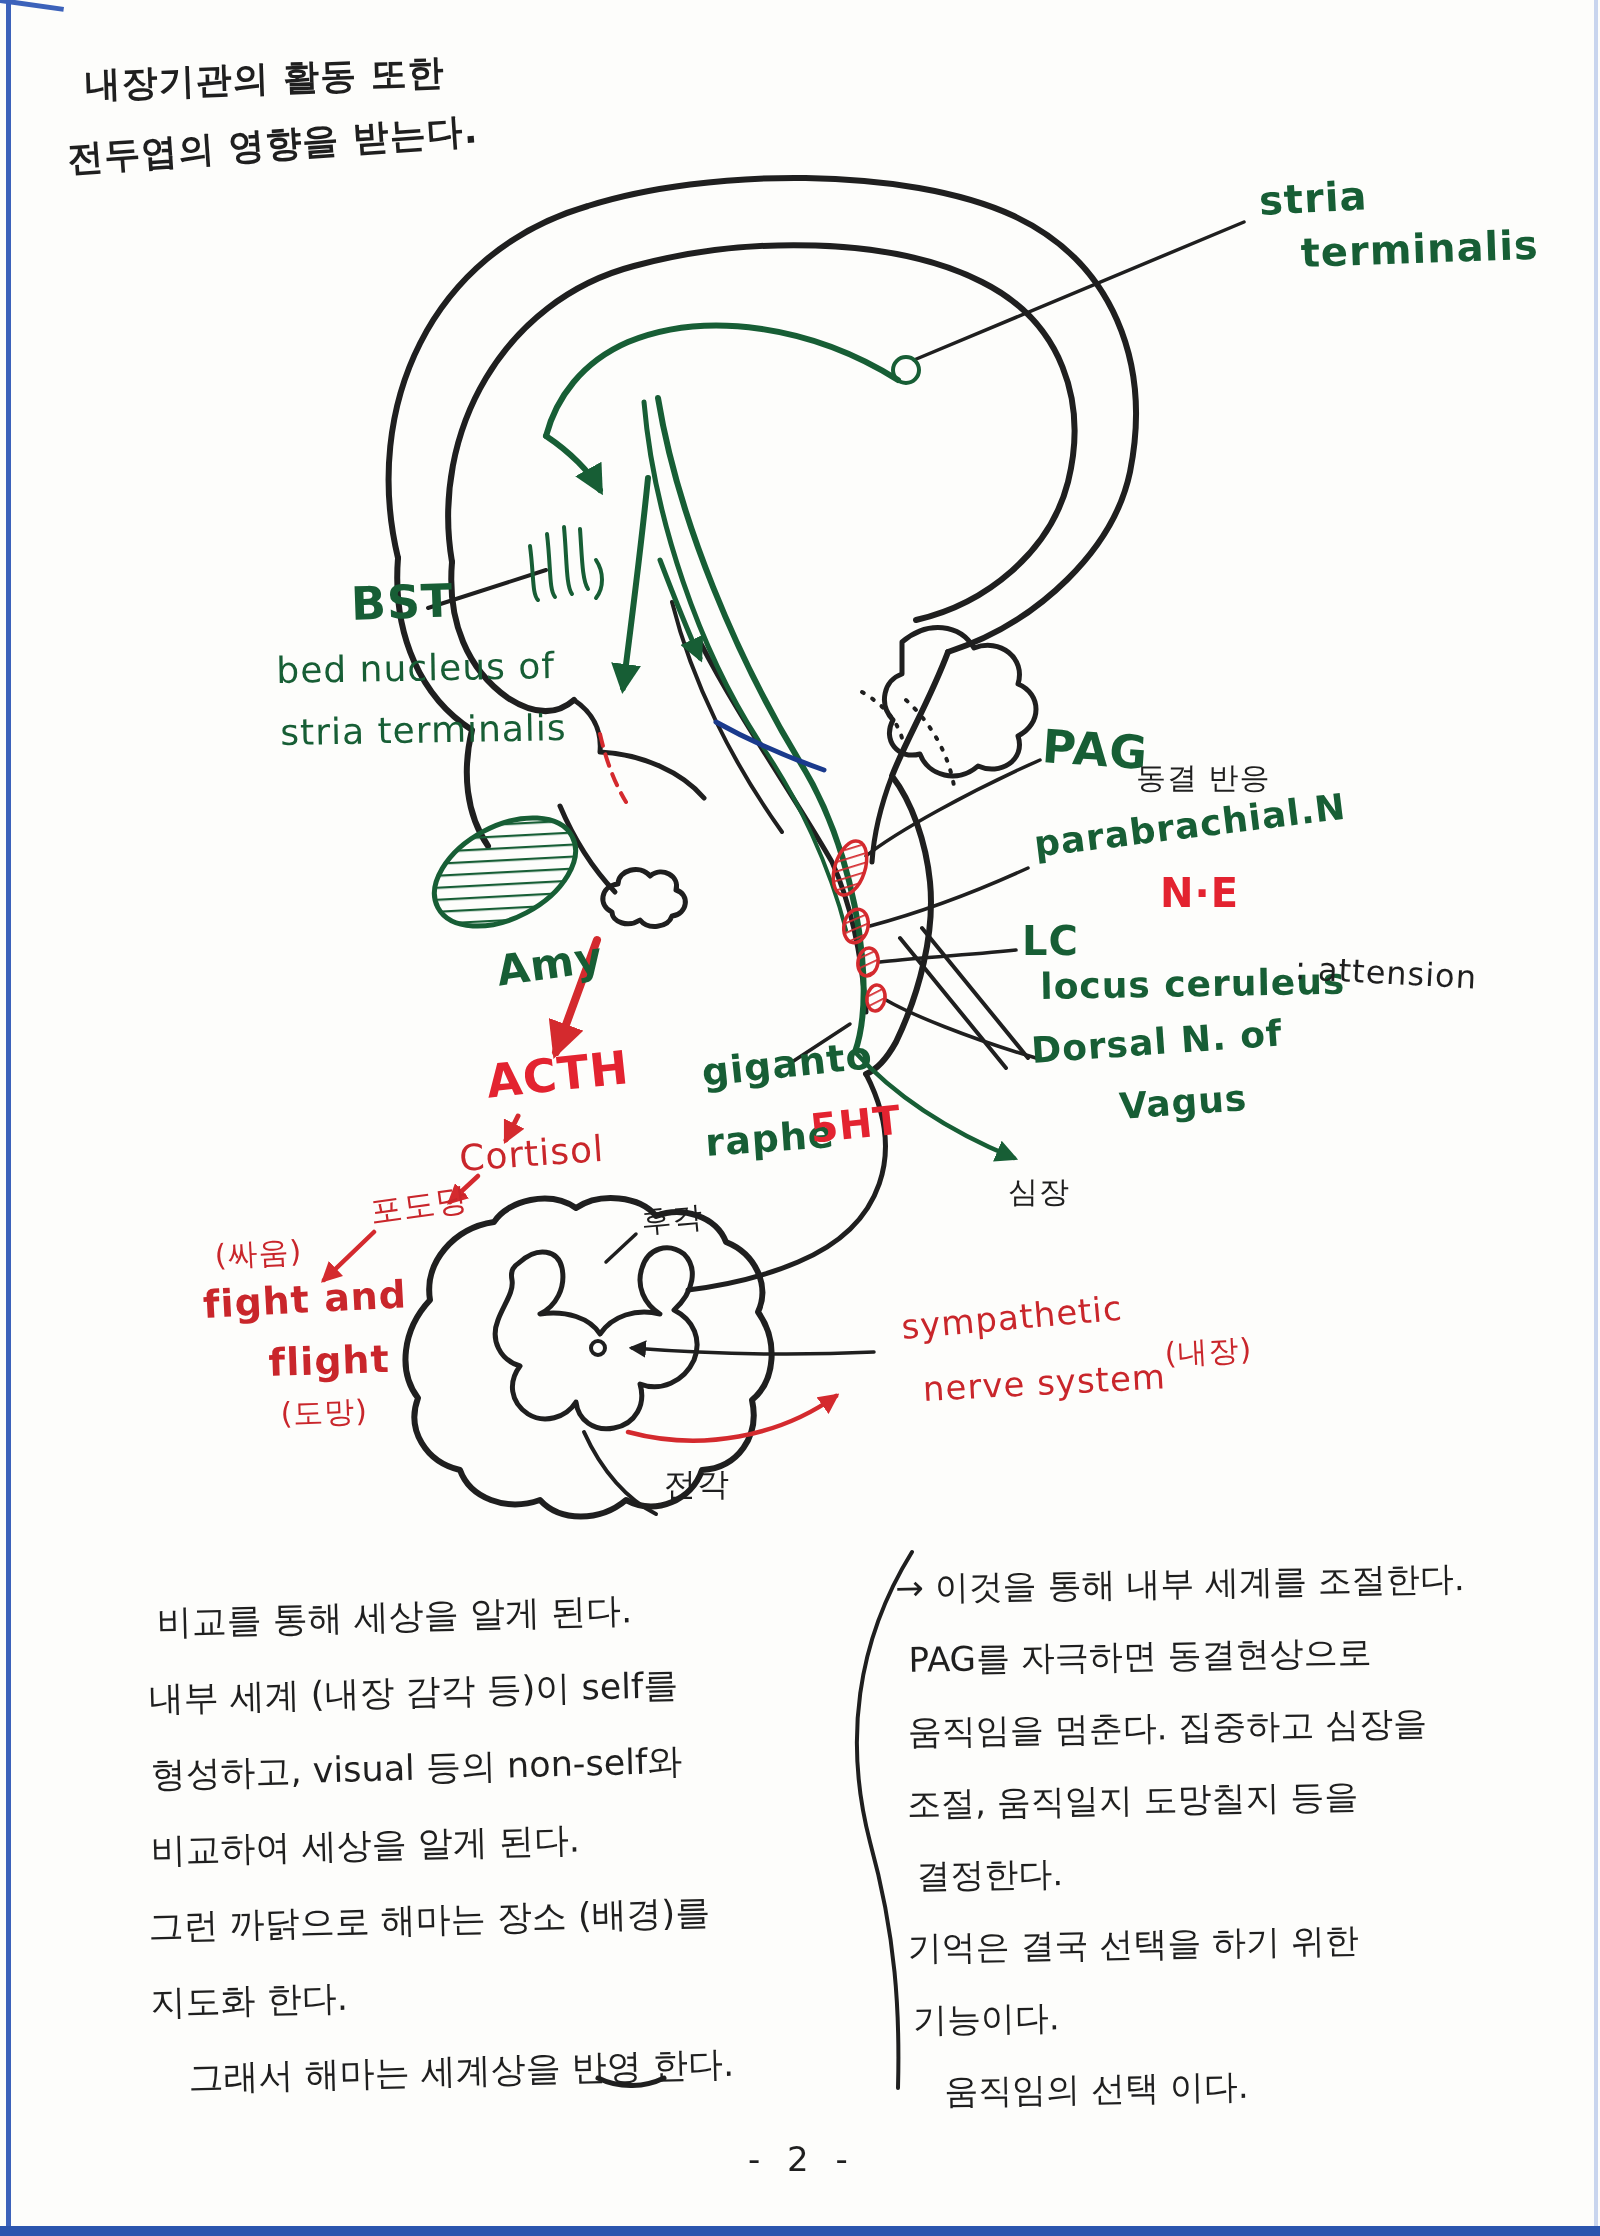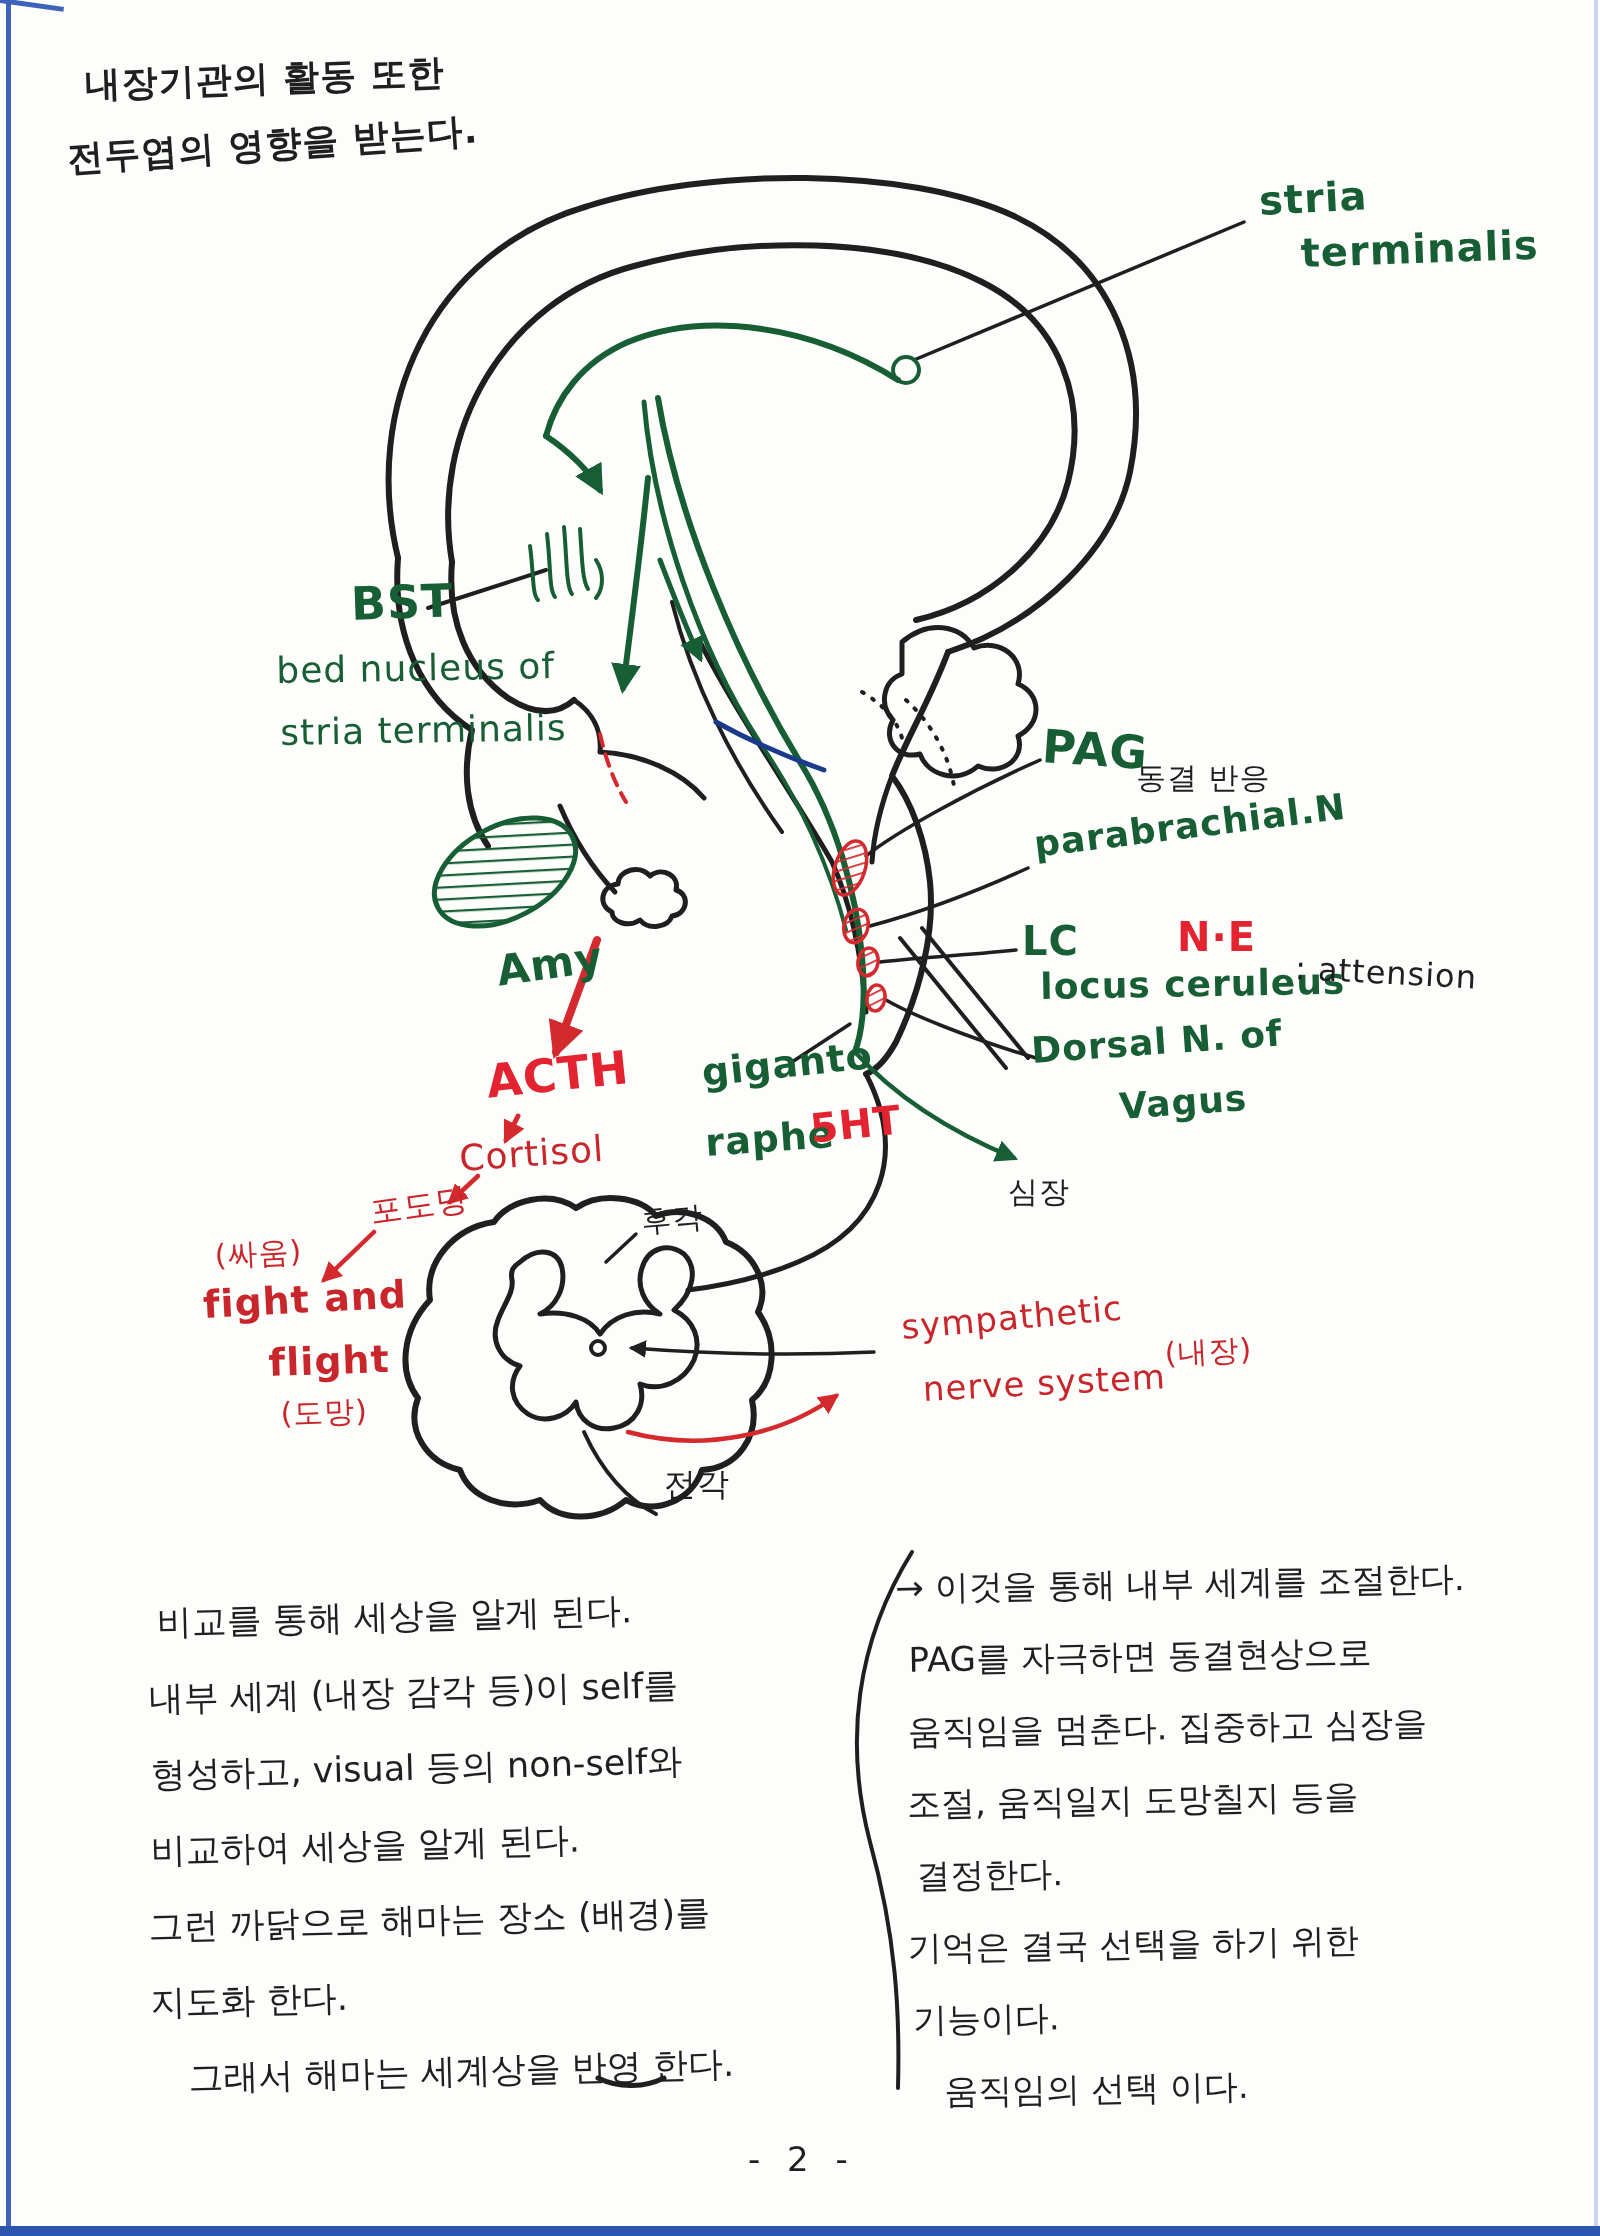--- a/index.html
+++ b/index.html
@@ -133,21 +133,21 @@
   <div class="lbl green b" style="left:350px;top:580px;font-size:46px;transform:rotate(-2deg);">BST</div>
   <div class="lbl green" style="left:276px;top:652px;font-size:36px;transform:rotate(-1deg);">bed nucleus of</div>
   <div class="lbl green" style="left:280px;top:714px;font-size:36px;transform:rotate(-1deg);">stria terminalis</div>
 
   <div class="lbl green b" style="left:1044px;top:722px;font-size:46px;transform:rotate(4deg);">PAG</div>
   <div class="lbl ink" style="left:1136px;top:762px;font-size:30px;">동결 반응</div>
 
   <div class="lbl green b" style="left:1032px;top:826px;font-size:36px;transform:rotate(-7deg);">parabrachial.N</div>
 
   <div class="lbl green b" style="left:1022px;top:920px;font-size:40px;">LC</div>
-  <div class="lbl red-bright b" style="left:1160px;top:916px;font-size:40px;margin-left:17px;">N·E</div>
+  <div class="lbl red-bright b" style="left:1160px;top:872px;font-size:40px;">N·E</div>
   <div class="lbl green b" style="left:1040px;top:968px;font-size:36px;transform:rotate(-1deg);">locus ceruleus</div>
   <div class="lbl ink" style="left:1296px;top:952px;font-size:32px;transform:rotate(3deg);">: attension</div>
 
   <div class="lbl green b" style="left:1030px;top:1032px;font-size:36px;transform:rotate(-4deg);">Dorsal N. of</div>
   <div class="lbl green b" style="left:1118px;top:1088px;font-size:36px;transform:rotate(-4deg);">Vagus</div>
 
   <div class="lbl green b" style="left:700px;top:1054px;font-size:38px;transform:rotate(-6deg);">giganto</div>
   <div class="lbl green b" style="left:704px;top:1124px;font-size:38px;transform:rotate(-4deg);">raphe</div>
   <div class="lbl red-bright b" style="left:808px;top:1108px;font-size:40px;transform:rotate(-6deg);">5HT</div>
 

